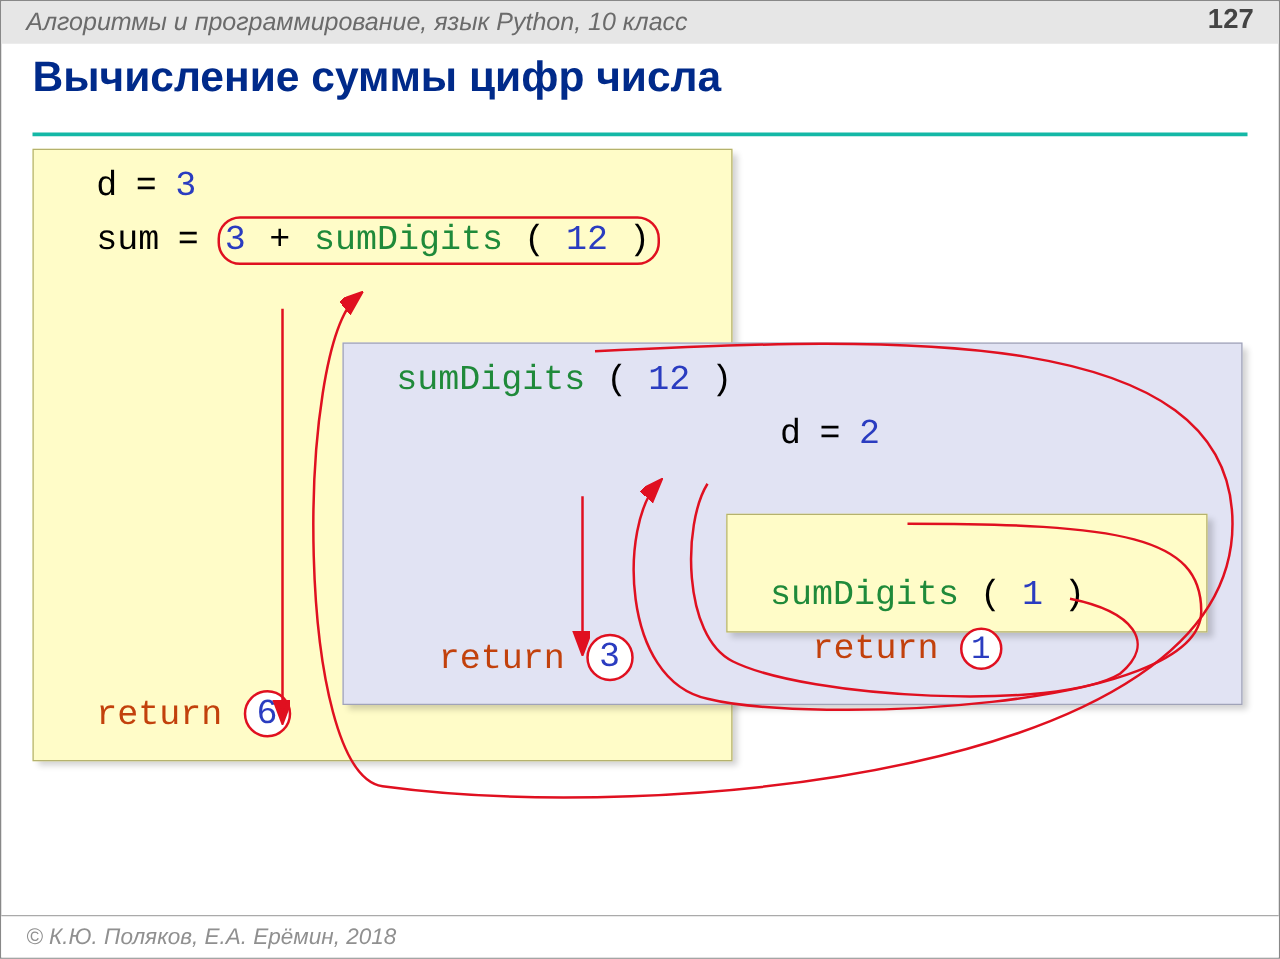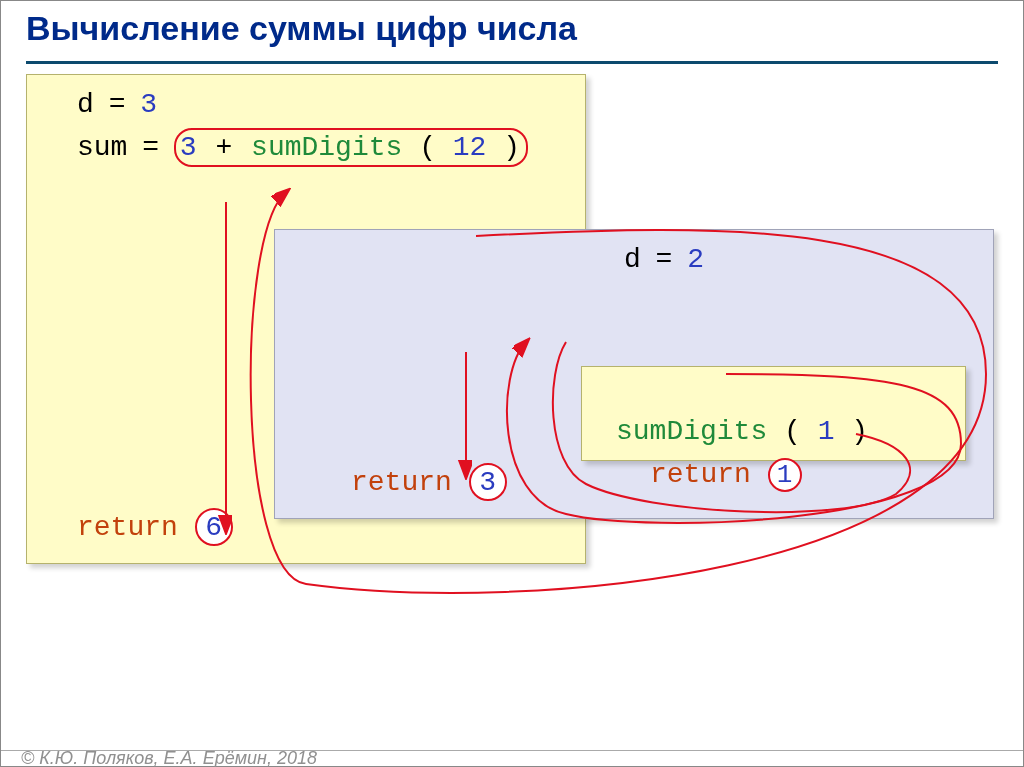--- a/index.html
+++ b/index.html
@@ -35,22 +35,22 @@
     font-weight: bold;
     font-size: 22px;
     color: #444;
     margin-top: -6px;
   }
   .title {
     margin: 8px 25px 0 25px;
     font-weight: bold;
     font-size: 34px;
     color: #002a8a;
-    padding-bottom: 13px;
-    border-bottom: 3px solid #0c4a6e;
+    padding-bottom: 24px;
+    border-bottom: 3px solid #14b8a6;
   }
   .content {
     position: relative;
     margin: 10px 25px 0 25px;
     height: 560px;
   }
 
   
   .codebox {
     position: absolute;
@@ -94,21 +94,21 @@
     color: #2a3cc0;
     font-family: "Courier New", monospace;
     font-size: 28px;
     vertical-align: middle;
   }
   .circ.small { width: 34px; height: 34px; font-size: 26px;}
 
   .footer-bar {
     position: absolute;
     bottom: 0; left: 0; right: 0;
-    height: 16px;
+    height: 34px;
     border-top: 1px solid #aaa;
     display: flex;
     align-items: center;
     justify-content: space-between;
     padding: 0 20px;
     font-style: italic;
     color: #909090;
     font-size: 18px;
     background: #fff;
   }
@@ -126,20 +126,24 @@
     pointer-events: none;
   }
   svg path { fill: none; stroke: #e01020; stroke-width: 2; }
   .arrowhead { fill: #e01020; }
 
 </style>
 </head>
 <body>
 
 <div class="slide">
+  <div class="header-bar">
+    <span>Алгоритмы и программирование, язык Python, 10 класс</span>
+    <span class="page-number">127</span>
+  </div>
 
   <div class="title">Вычисление суммы цифр числа</div>
 
   <div class="content">
 
     <div id="box1" class="codebox yellow">
       <div style="padding-left:34px;">
         <span class="tk-plain">d</span>
         <span class="tk-plain" style="margin:0 -2px;">=</span>
         <span class="tk-arg">3</span>
@@ -153,20 +157,23 @@
           <span class="tk-fn">sumDigits</span><span class="tk-plain"> ( </span><span class="tk-arg">12</span><span class="tk-plain"> )</span>
         </span>
       </div>
       <div style="position:absolute; bottom:14px; left:50px;">
         <span class="tk-kw">return</span>
         <span class="circ">6</span>
       </div>
     </div>
 
     <div id="box2" class="codebox lav">
+      <div style="padding-left:26px;">
+        <span class="tk-fn">sumDigits</span><span class="tk-plain"> ( </span><span class="tk-arg">12</span><span class="tk-plain"> )</span>
+      </div>
       <div style="padding-left:60px;text-align:center;">
         <span class="tk-plain">d</span>
         <span class="tk-plain" style="margin:0 -2px;">=</span>
         <span class="tk-arg">2</span>
       </div>
       <div style="position:absolute; bottom:14px; left:76px;">
         <span class="tk-kw">return</span>
         <span class="circ">3</span>
       </div>
     </div>

